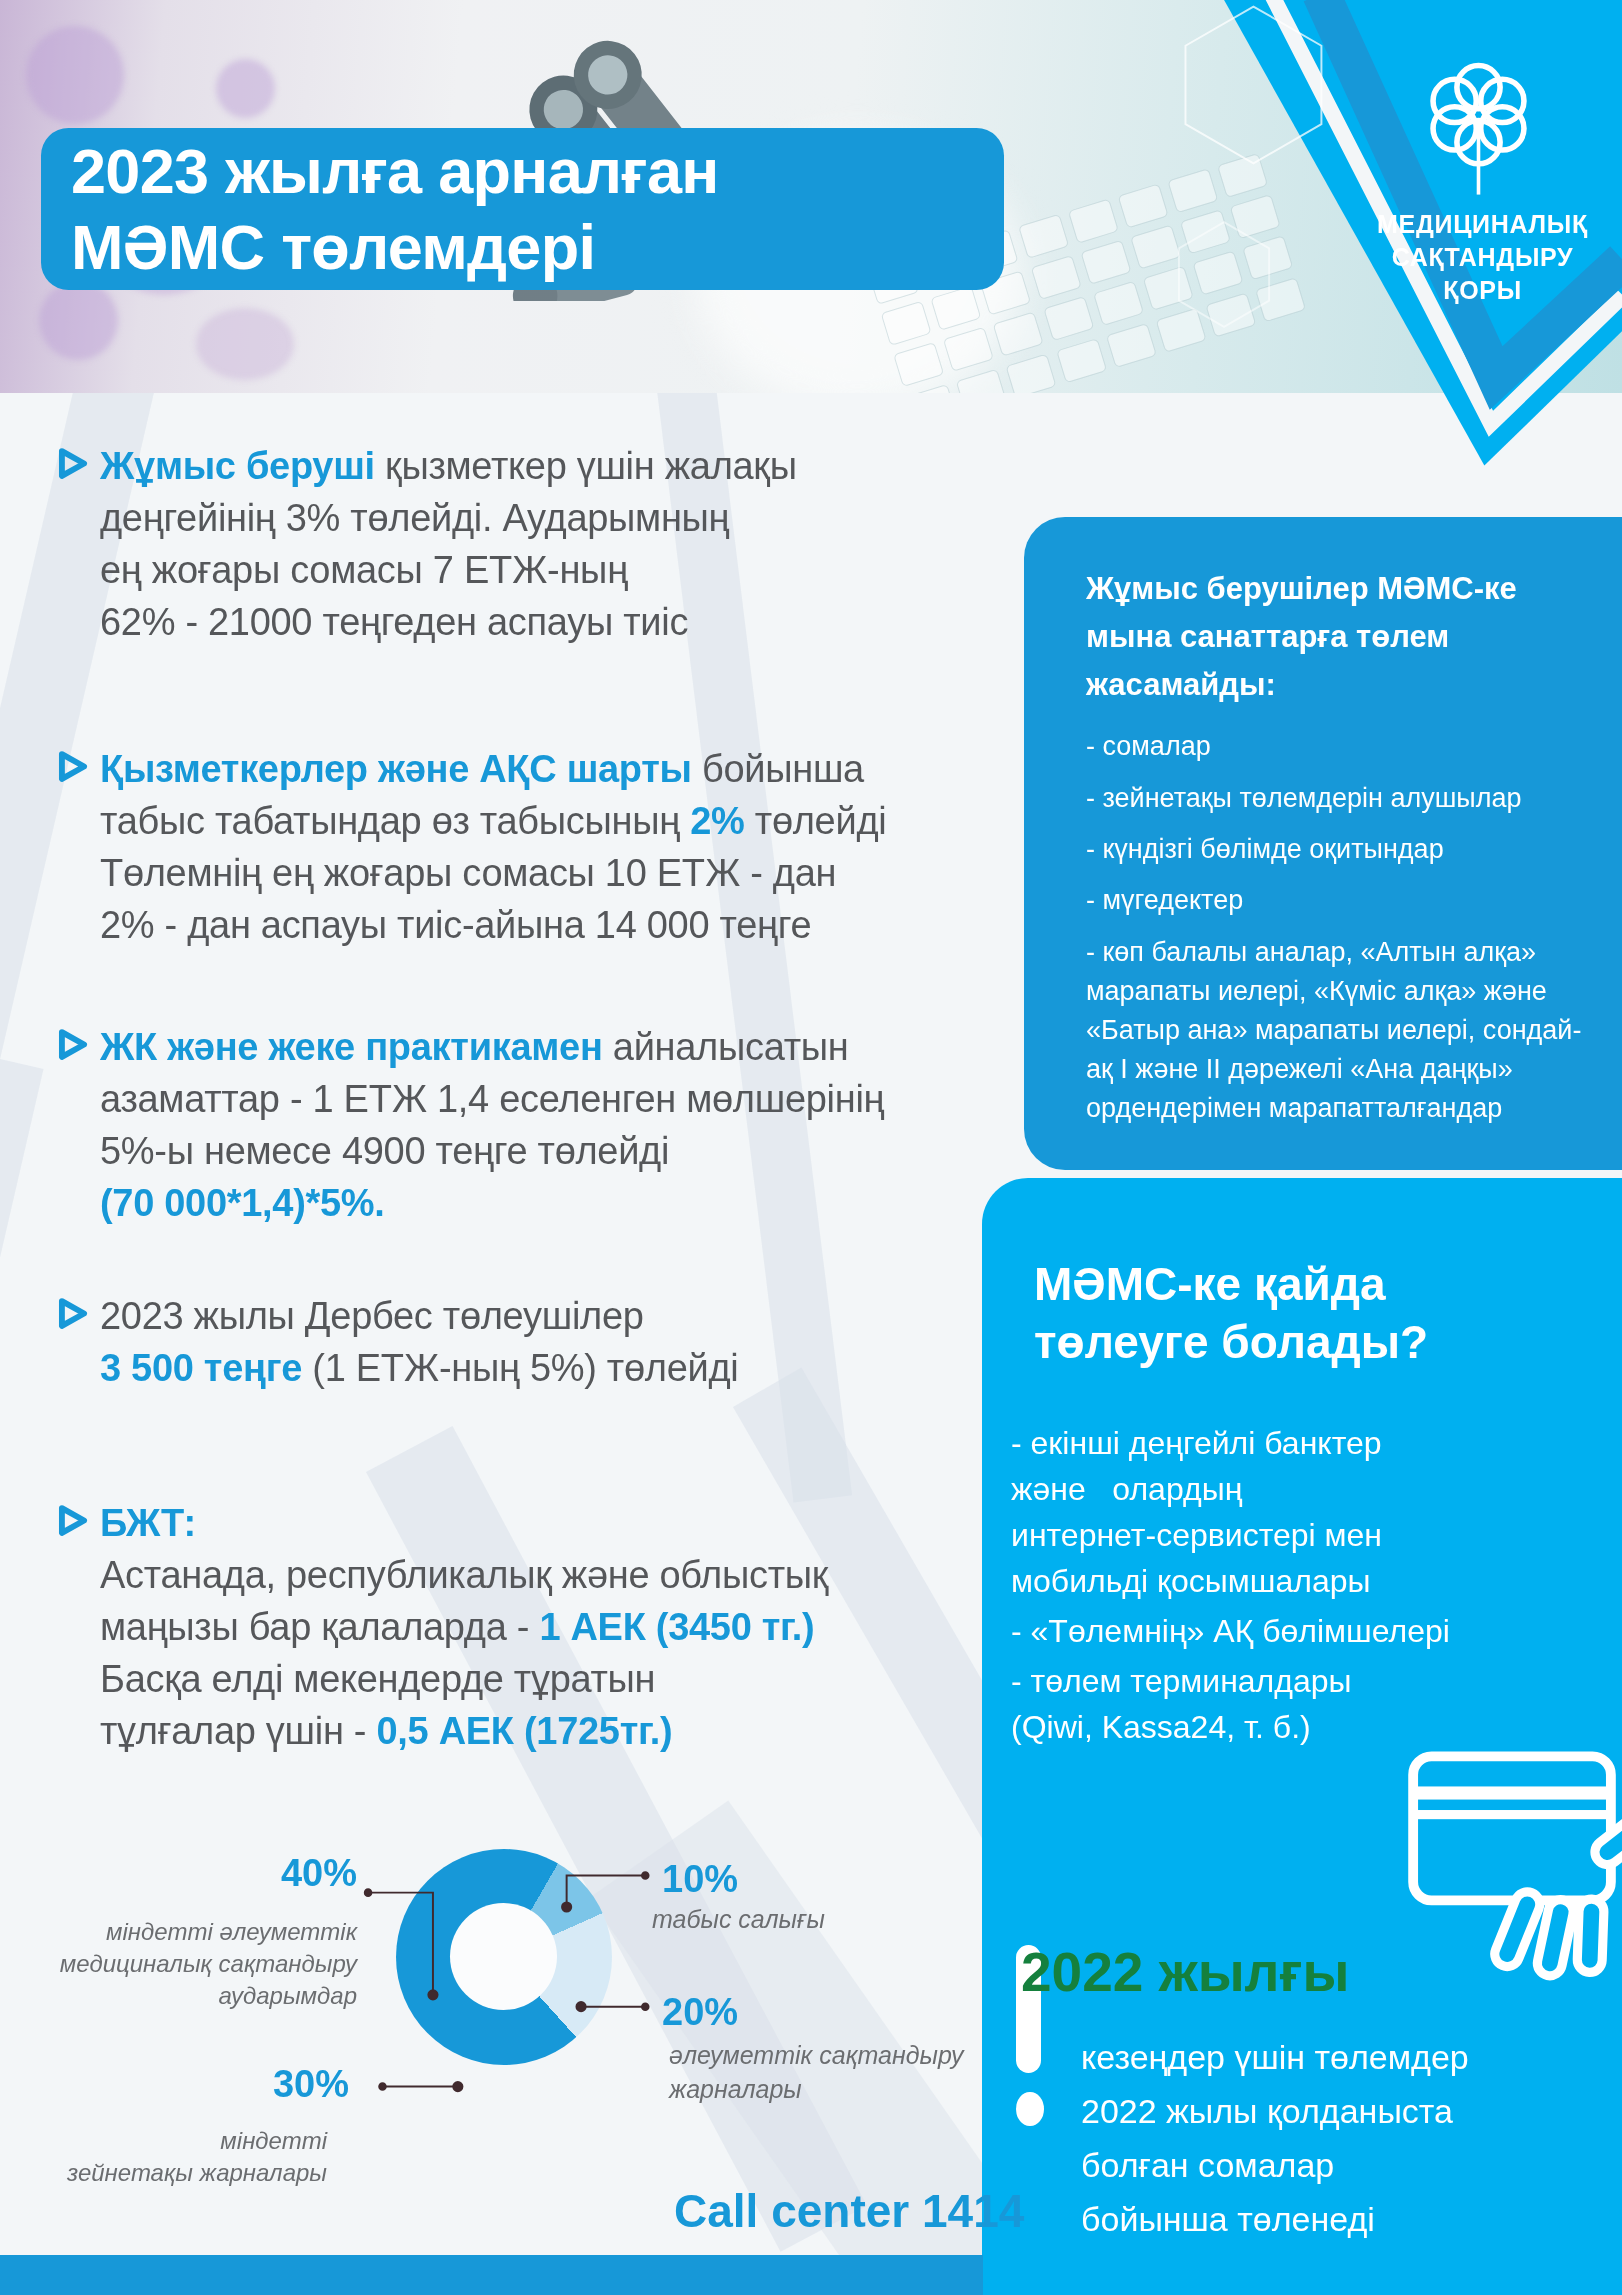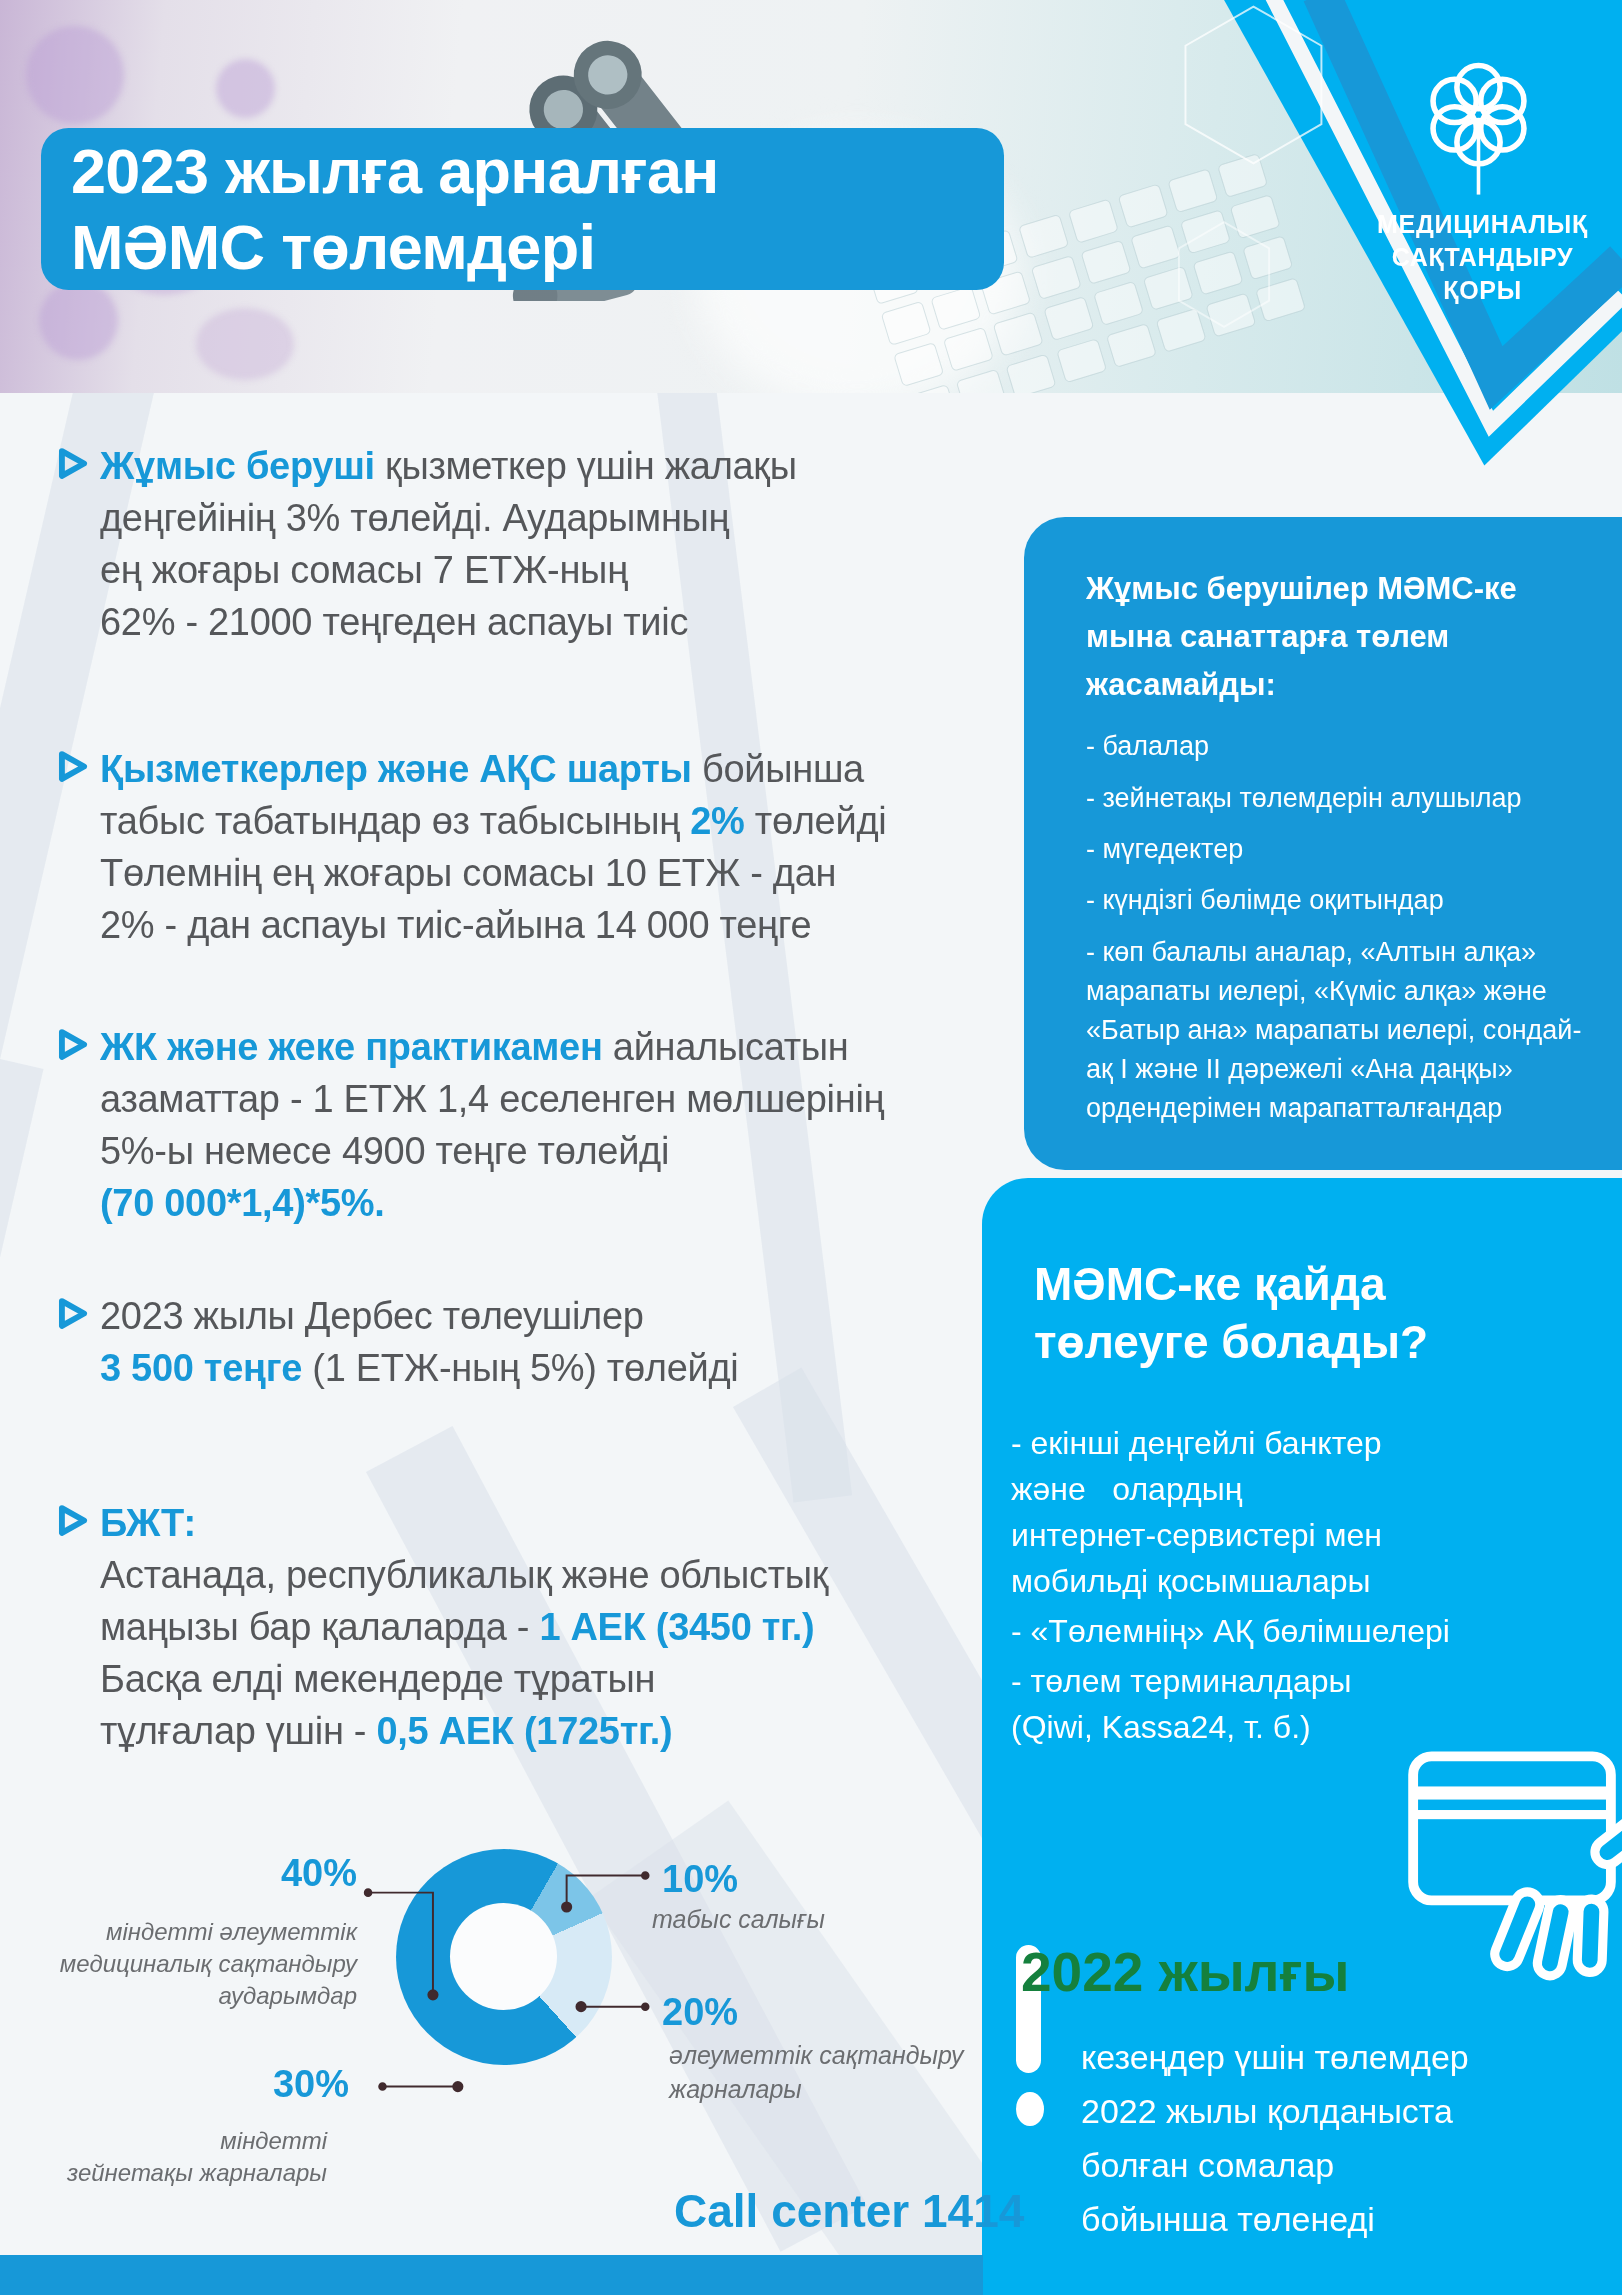--- a/index.html
+++ b/index.html
@@ -233,24 +233,24 @@
       <p>Басқа елді мекендерде тұратын</p>
       <p><span>тұлғалар үшін - </span><span class="acc">0,5 АЕК (1725тг.)</span></p>
     </div>
   </div>
 
   <div id="nopay" class="abs">
     <div class="t pre">Жұмыс берушілер МӘМС-ке
 мына санаттарға төлем
 жасамайды:</div>
     <ul>
-      <li>- балалар</li>
+      <li>- сомалар</li>
       <li>- зейнетақы төлемдерін алушылар</li>
+      <li>- күндізгі бөлімде оқитындар</li>
       <li>- мүгедектер</li>
-      <li>- күндізгі бөлімде оқитындар</li>
       <li>- көп балалы аналар, «Алтын алқа» марапаты иелері, «Күміс алқа» және «Батыр ана» марапаты иелері, сондай-ақ I және II дәрежелі «Ана даңқы» ордендерімен марапатталғандар</li>
     </ul>
   </div>
 
   <div id="wherebox" class="abs"></div>
   <div id="where-title" class="abs pre">МӘМС-ке қайда
 төлеуге болады?</div>
   <div id="where-list" class="abs">
     <p>- екінші деңгейлі банктер
 және&nbsp;&nbsp; олардың

